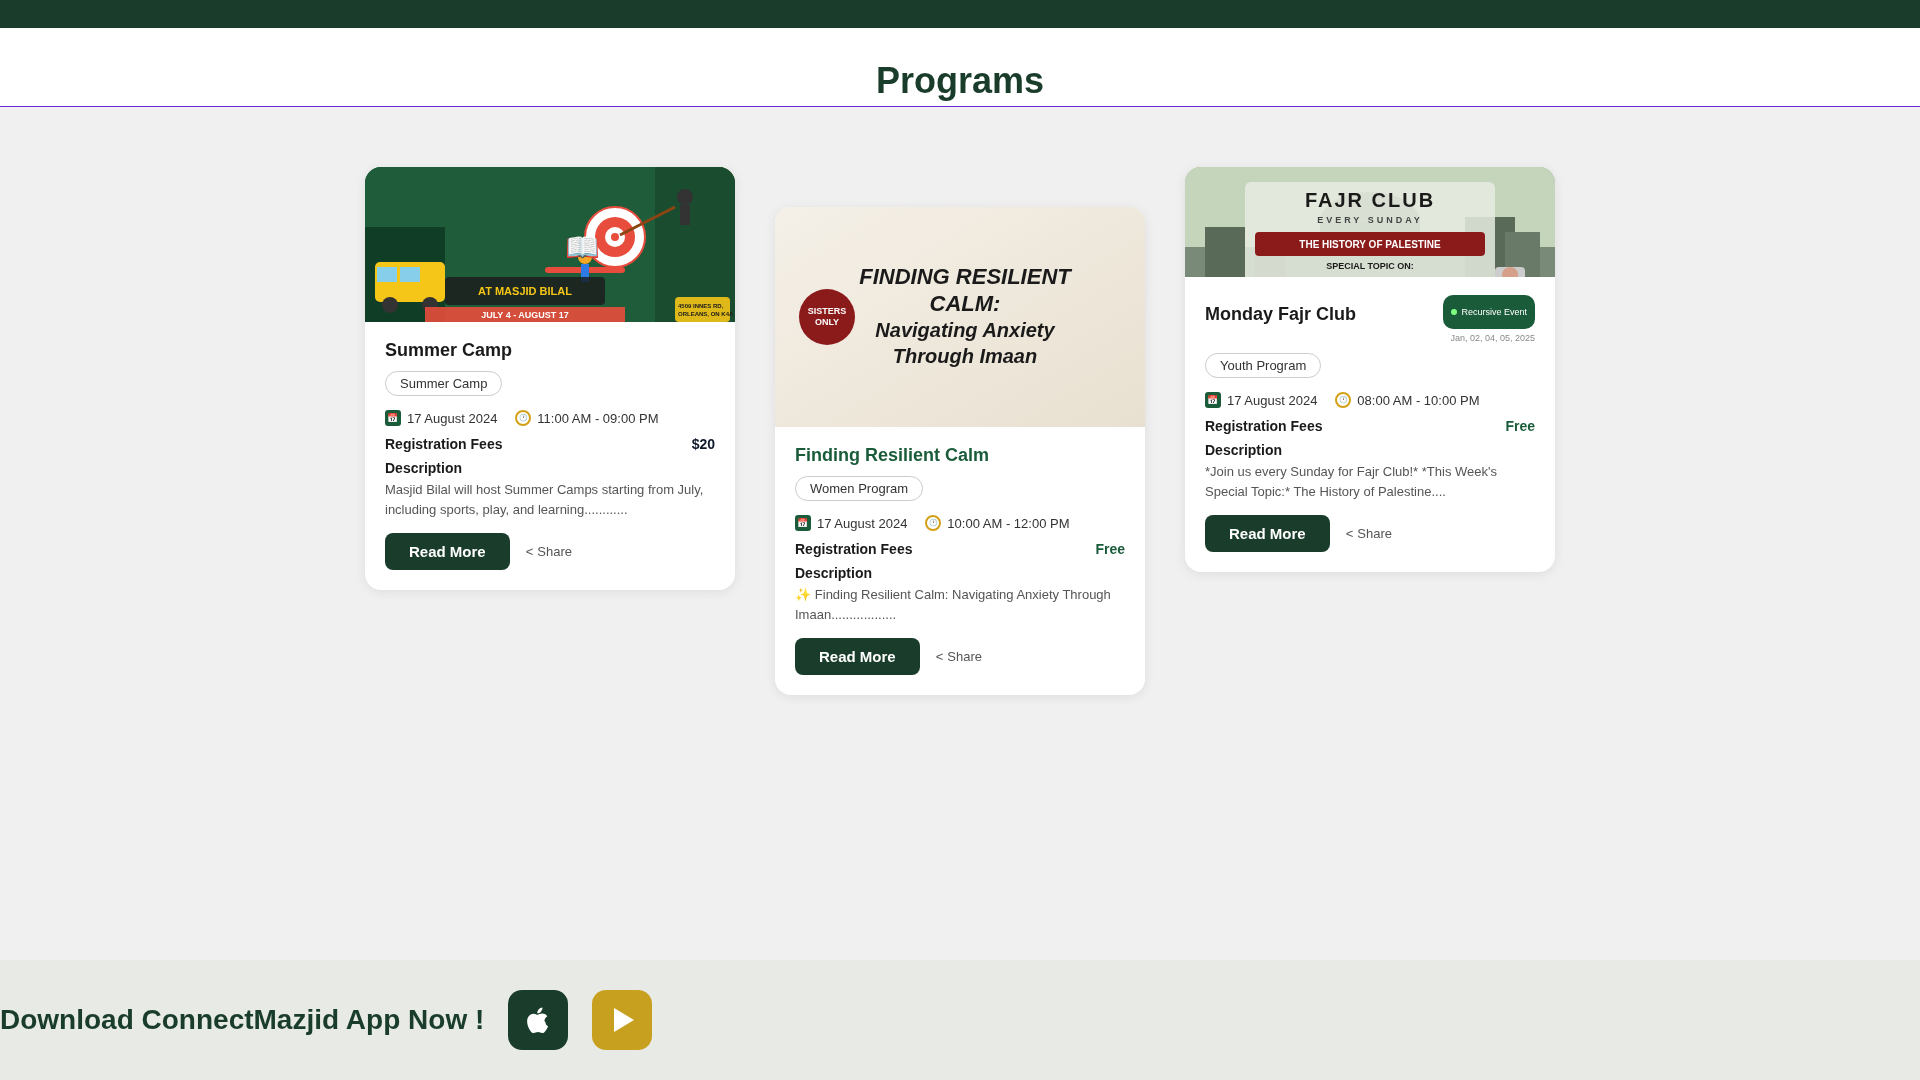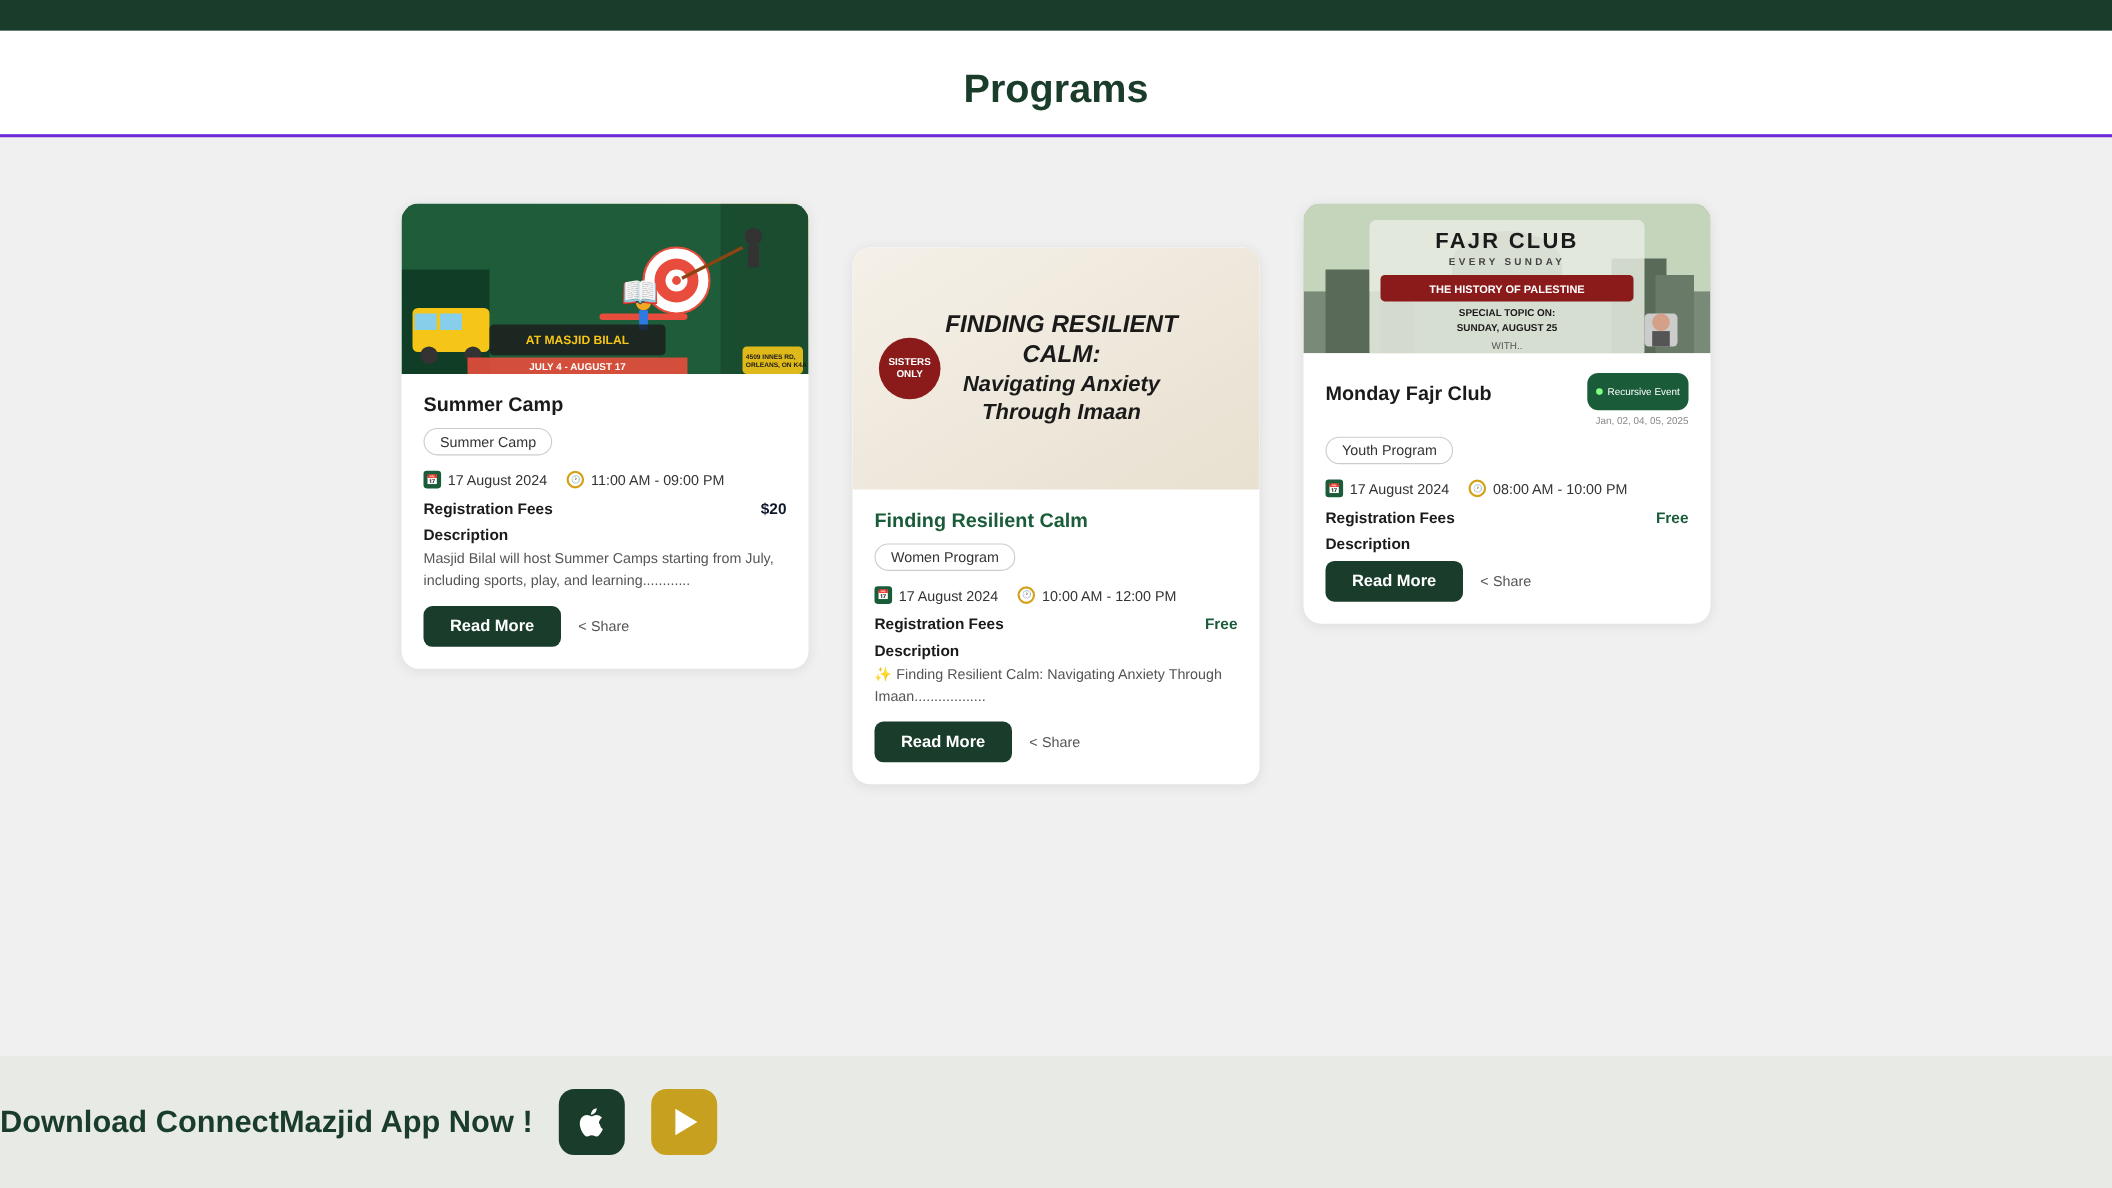--- a/index.html
+++ b/index.html
@@ -10,23 +10,23 @@
       display: flex;
       flex-direction: column;
     }
     .top-bar {
       background: #1a3d2b;
       height: 28px;
       width: 100%;
     }
     .header {
       background: #fff;
-      padding: 32px 0 20px;
+      padding: 32px 0 4px;
       text-align: center;
-      border-bottom: 3px solid #6d28d9;
+      border-bottom: 1px solid #6d28d9;
     }
     .header h1 {
       font-size: 36px;
       font-weight: 700;
       color: #1a3d2b;
     }
     .main-content {
       flex: 1;
       background: #f0f0f0;
       padding: 60px 80px 60px;
@@ -55,21 +55,21 @@
       position: relative;
       overflow: hidden;
       height: 155px;
     }
     .card-image-fajr {
       background: linear-gradient(to bottom, #b8c9b0 0%, #8fa080 40%, #6b7d6b 100%);
       display: flex;
       flex-direction: column;
       align-items: center;
       justify-content: center;
-      height: 136px;
+      height: 110px;
       position: relative;
       overflow: hidden;
     }
     .card-image-resilient {
       background: linear-gradient(to bottom right, #f5f0e8 0%, #e8e0d0 100%);
       display: flex;
       flex-direction: column;
       align-items: center;
       justify-content: center;
       height: 220px;
@@ -417,20 +417,22 @@
         <div class="meta-item">
           <div class="icon-clock">🕐</div>
           <span>08:00 AM - 10:00 PM</span>
         </div>
       </div>
       <div class="fees-row">
         <span class="fees-label">Registration Fees</span>
         <span class="fees-free">Free</span>
       </div>
       <div class="desc-label">Description</div>
+      <div class="desc-text">*Join us every Sunday for Fajr Club!*
+*This Week's Special Topic:* The History of Palestine....</div>
       <div class="card-actions">
         <button class="btn-read-more">Read More</button>
         <button class="btn-share">
           <span>&lt;</span>
           <span>Share</span>
         </button>
       </div>
     </div>
   </div>
 

